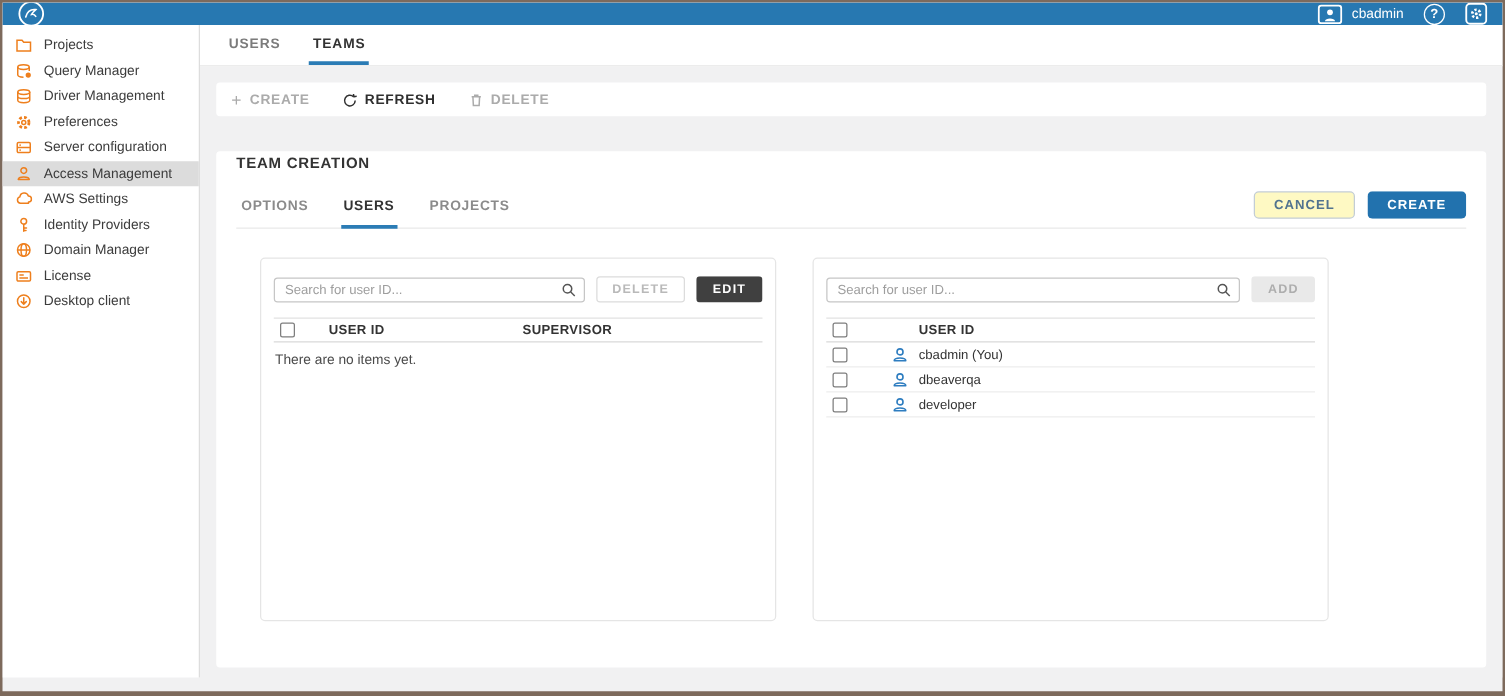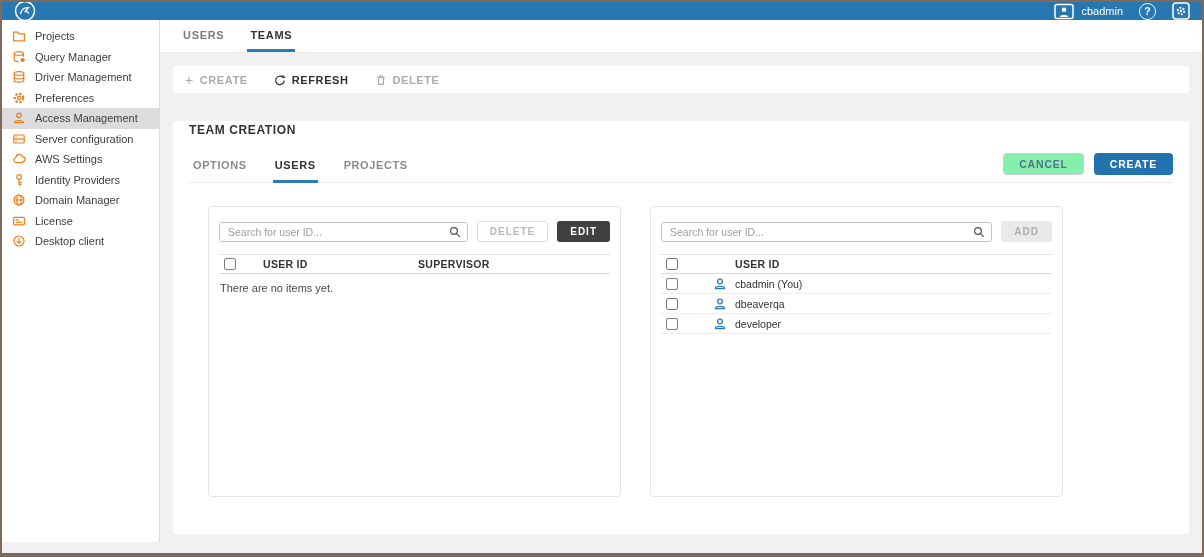--- a/index.html
+++ b/index.html
@@ -53,21 +53,21 @@
 
   .card-head { display:flex; justify-content:space-between; align-items:flex-end;
     border-bottom:1px solid #e9e9e9; margin-top:10px; }
   .subtabs { display:flex; gap:24px; padding-left:2px;justify-content:space-between; }
   .subtab { font-weight:bold; letter-spacing:.6px; color:#8b8b8b; padding:12px 2px 9px;
     border-bottom:3px solid transparent; margin-bottom:-1px; cursor:pointer; }
   .subtab.active { color:#333; border-bottom-color:#2b7cb5; }
   .head-actions { display:flex; gap:10px; margin-bottom:7px; }
   .btn { height:22px; padding:0 15px; border-radius:4px; display:flex; align-items:center;
     font-size:10.5px; font-weight:bold; letter-spacing:.8px; cursor:pointer; border:1px solid transparent; }
-  .btn-outline { background:#86efac; border-color:#c3cdd5; color:#51738f; }
+  .btn-outline { background:#fef9c3; border-color:#c3cdd5; color:#51738f; }
   .btn-primary { background:#2272ae; color:#fff; }
 
   .panels { display:flex; gap:29px; margin:23px 0 0 19px; height:291px; }
   .panel { width:413px; border:1px solid #e5e5e5; border-radius:4px; padding:14px 10px 0; display:flex; flex-direction:column; background:#fff; }
   .search-row { display:flex; gap:9px; align-items:center; margin-bottom:12px; }
   .search-wrap { position:relative; flex:1; }
   .search-wrap input { width:100%; height:20px; border:1px solid #c6c6c6; border-radius:3px;
     padding:0 26px 0 8px; font-size:10.5px; font-family:inherit; color:#333; outline:none; }
   .search-wrap input::placeholder { color:#9e9e9e; }
   .search-icon { position:absolute; right:7px; top:4px; width:12px; height:12px; }
@@ -153,39 +153,39 @@
     </div>
     <div class="side-item">
       <span class="sicon">
           <svg viewBox="0 0 14 14">
             <circle cx="7" cy="7" r="4.2" stroke-dasharray="2.2 1.7" stroke-width="2.2"></circle>
             <circle cx="7" cy="7" r="1.6"></circle>
           </svg>
         </span>
       <span>Preferences</span>
     </div>
-    <div class="side-item active">
-      <span class="sicon">
-          <svg viewBox="0 0 14 14">
-            <circle cx="7" cy="4.4" r="2.3"></circle>
-            <path d="M2.6 11.6c0-2.8 8.8-2.8 8.8 0z" stroke-linejoin="round"></path>
-          </svg>
-        </span>
-      <span>Access Management</span>
-    </div>
     <div class="side-item">
       <span class="sicon">
           <svg viewBox="0 0 14 14">
             <rect x="1.8" y="3" width="10.4" height="8" rx="1"></rect>
             <line x1="1.8" y1="7" x2="12.2" y2="7"></line>
             <circle cx="4.1" cy="5" r=".7" fill="currentColor" stroke="none"></circle>
             <circle cx="4.1" cy="9" r=".7" fill="currentColor" stroke="none"></circle>
           </svg>
         </span>
       <span>Server configuration</span>
+    </div>
+    <div class="side-item active">
+      <span class="sicon">
+          <svg viewBox="0 0 14 14">
+            <circle cx="7" cy="4.4" r="2.3"></circle>
+            <path d="M2.6 11.6c0-2.8 8.8-2.8 8.8 0z" stroke-linejoin="round"></path>
+          </svg>
+        </span>
+      <span>Access Management</span>
     </div>
     <div class="side-item">
       <span class="sicon">
           <svg viewBox="0 0 14 14">
             <path d="M10.8 10.6H4.4a2.6 2.6 0 0 1-.5-5.1 3.5 3.5 0 0 1 6.8-.7 2.4 2.4 0 0 1 .1 4.8z" stroke-linejoin="round"></path>
           </svg>
         </span>
       <span>AWS Settings</span>
     </div>
     <div class="side-item">

